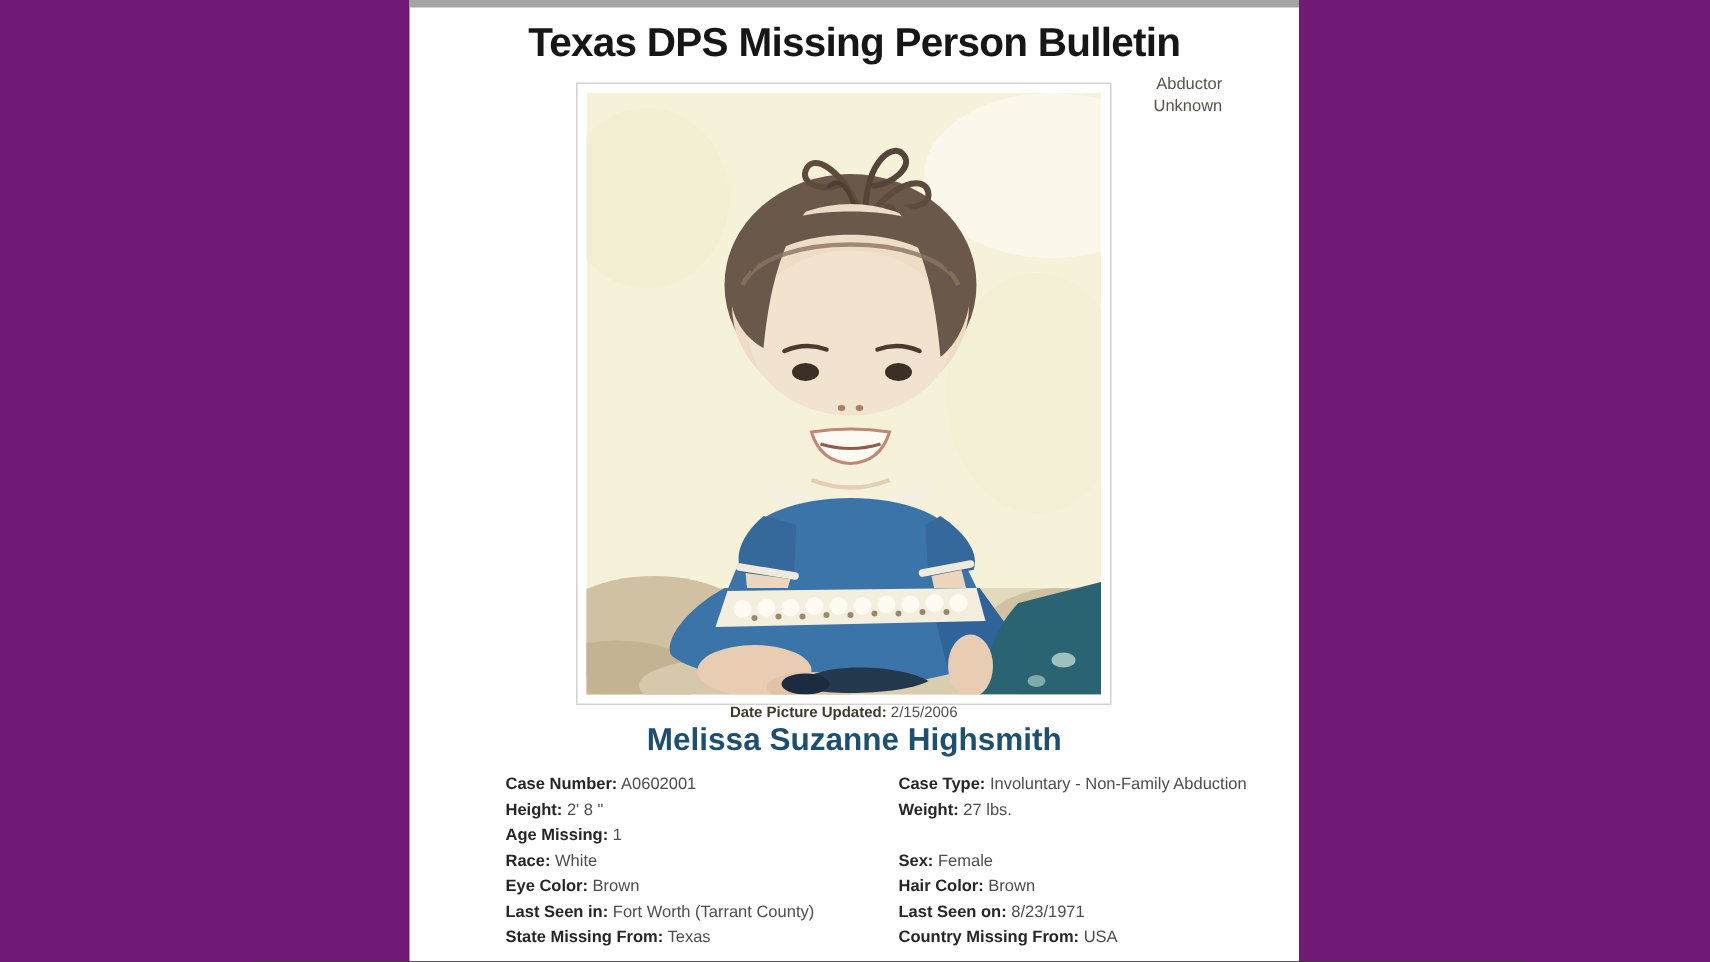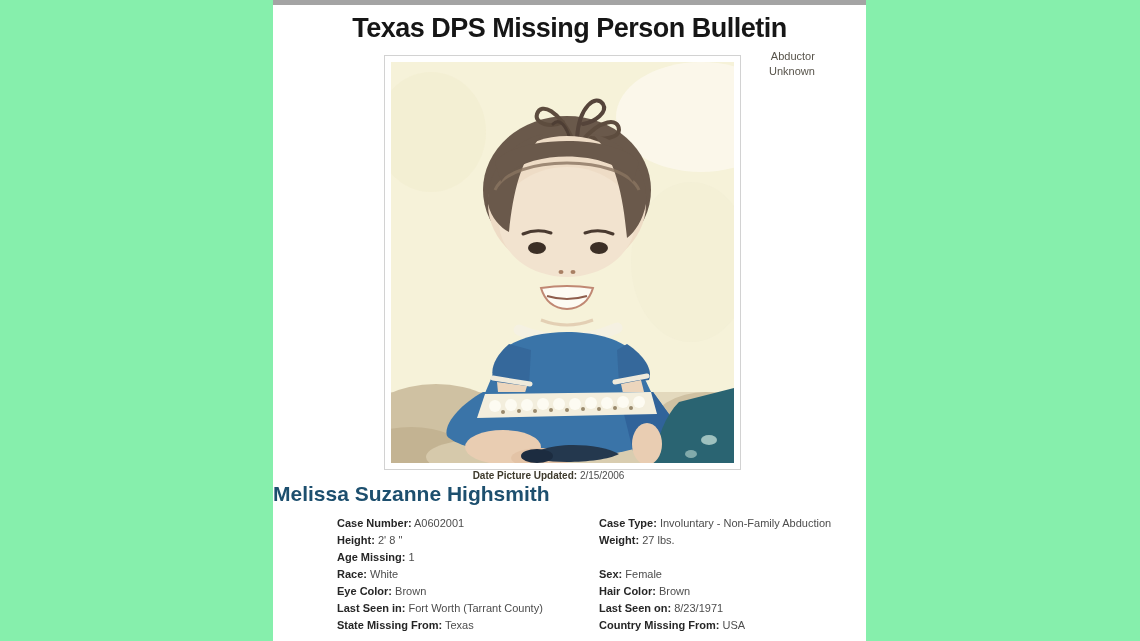--- a/index.html
+++ b/index.html
@@ -1,17 +1,17 @@
 <!DOCTYPE html>
 <html><head>
 <meta charset="utf-8">
 <style>
   html,body { margin:0; padding:0; background:#000; }
   .stage {
-    position:relative; width:1140px; height:641px; background:#86efac;
+    position:relative; width:1140px; height:641px; background:#701a75;
     overflow:hidden; font-family:"Liberation Sans", sans-serif;
   }
   .page {
     position:absolute; left:273px; top:0; width:593px; height:641px;
     background:#ffffff;
   }
   .top-strip {
     position:absolute; top:0; left:0; width:100%; height:5px; background:#a4a4a4;
   }
   .title {
@@ -24,27 +24,27 @@
     line-height:15px;
     text-align:right;
   }
   .abductor span { display:block; }
   .photo-frame {
     position:absolute; left:111px; top:55px; width:343px; height:401px;
     border:1px solid #d2d2d2; background:#fff; padding:6px;
   }
   .photo-frame svg { display:block; width:343px; height:401px; }
   .caption {
-    position:absolute; top:470px; left:97px; width:357px; text-align:center;
+    position:absolute; top:470px; left:111px; width:357px; text-align:center;
     font-size:10px; color:#5a5440; line-height:12px;
   }
   .caption .lbl { font-weight:bold; color:#3e3a2c; }
   .name {
     position:absolute; top:481px; left:0; width:100%; margin:0;
-    font-size:21px; font-weight:bold; color:#1d4f6e;
+    text-align:center; font-size:21px; font-weight:bold; color:#1d4f6e;
     line-height:26px;
   }
   .details {
     position:absolute; top:515px; left:64px; width:500px;
     font-size:11px; line-height:17px;
   }
   .row { display:flex;gap:34px; }
   .cell { white-space:nowrap; }
   .cell.left  { width:228px; flex:none; }
   .cell.right { flex:none; }

